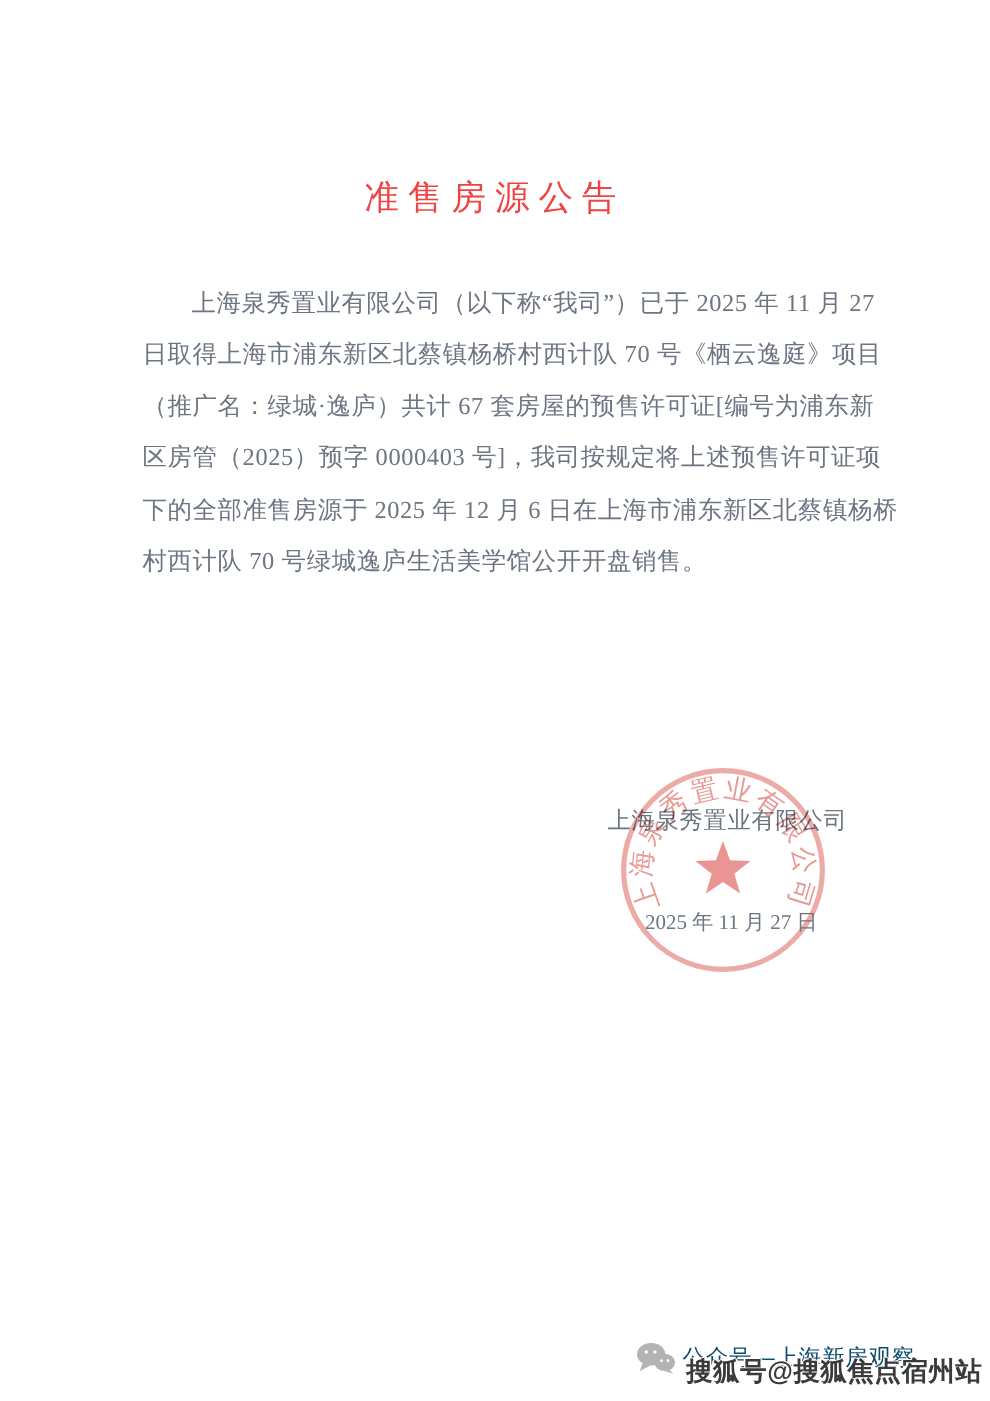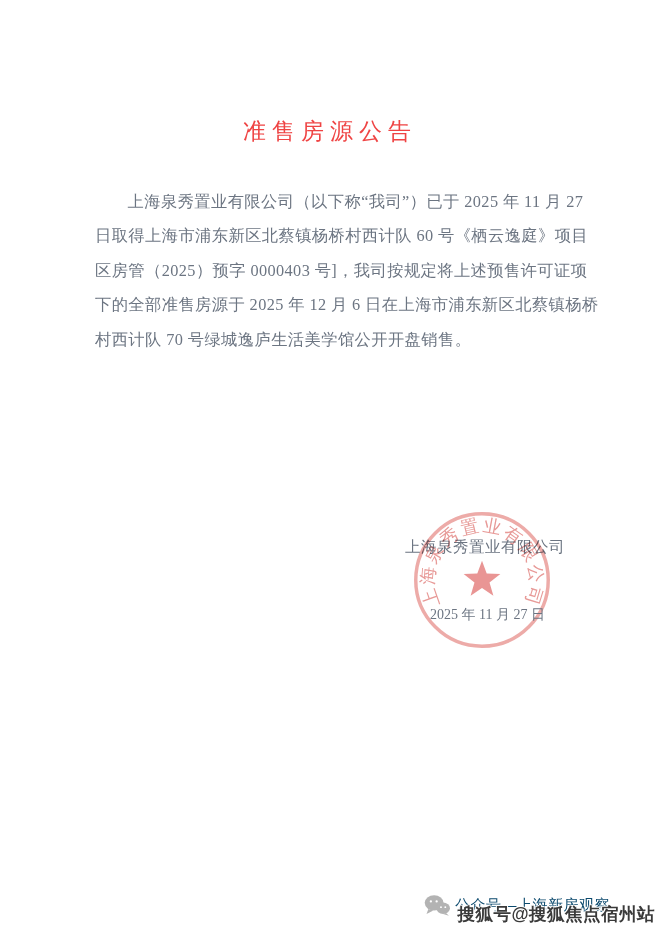--- a/index.html
+++ b/index.html
@@ -93,21 +93,22 @@
 </style>
 </head>
 <body>
 
 <div class="page">
 
   <div class="doc-title">准售房源公告</div>
 
   <div class="doc-body">
     <div class="para-line indent">上海泉秀置业有限公司（以下称“我司”）已于 2025 年 11 月 27</div>
-    <div class="para-line">日取得上海市浦东新区北蔡镇杨桥村西计队 60 号《栖云逸庭》项目</div>
+    <div class="para-line">日取得上海市浦东新区北蔡镇杨桥村西计队 70 号《栖云逸庭》项目</div>
+    <div class="para-line">（推广名：绿城·逸庐）共计 67 套房屋的预售许可证[编号为浦东新</div>
     <div class="para-line">区房管（2025）预字 0000403 号]，我司按规定将上述预售许可证项</div>
     <div class="para-line">下的全部准售房源于 2025 年 12 月 6 日在上海市浦东新区北蔡镇杨桥</div>
     <div class="para-line">村西计队 70 号绿城逸庐生活美学馆公开开盘销售。</div>
   </div>
 
   <div class="sig-company">上海泉秀置业有限公司</div>
 
   <svg class="stamp" viewBox="0 0 200 200" xmlns="http://www.w3.org/2000/svg">
     <circle cx="100" cy="100" r="96" fill="none" stroke="#e58986" stroke-width="5" opacity="0.85"></circle>
     <polygon points="100,72 106.8,90.7 126.6,91.3 110.9,103.6 116.5,122.7 100,111.5 83.5,122.7 89.1,103.6 73.4,91.3 93.2,90.7" fill="#dd6360" opacity="0.8"></polygon>

